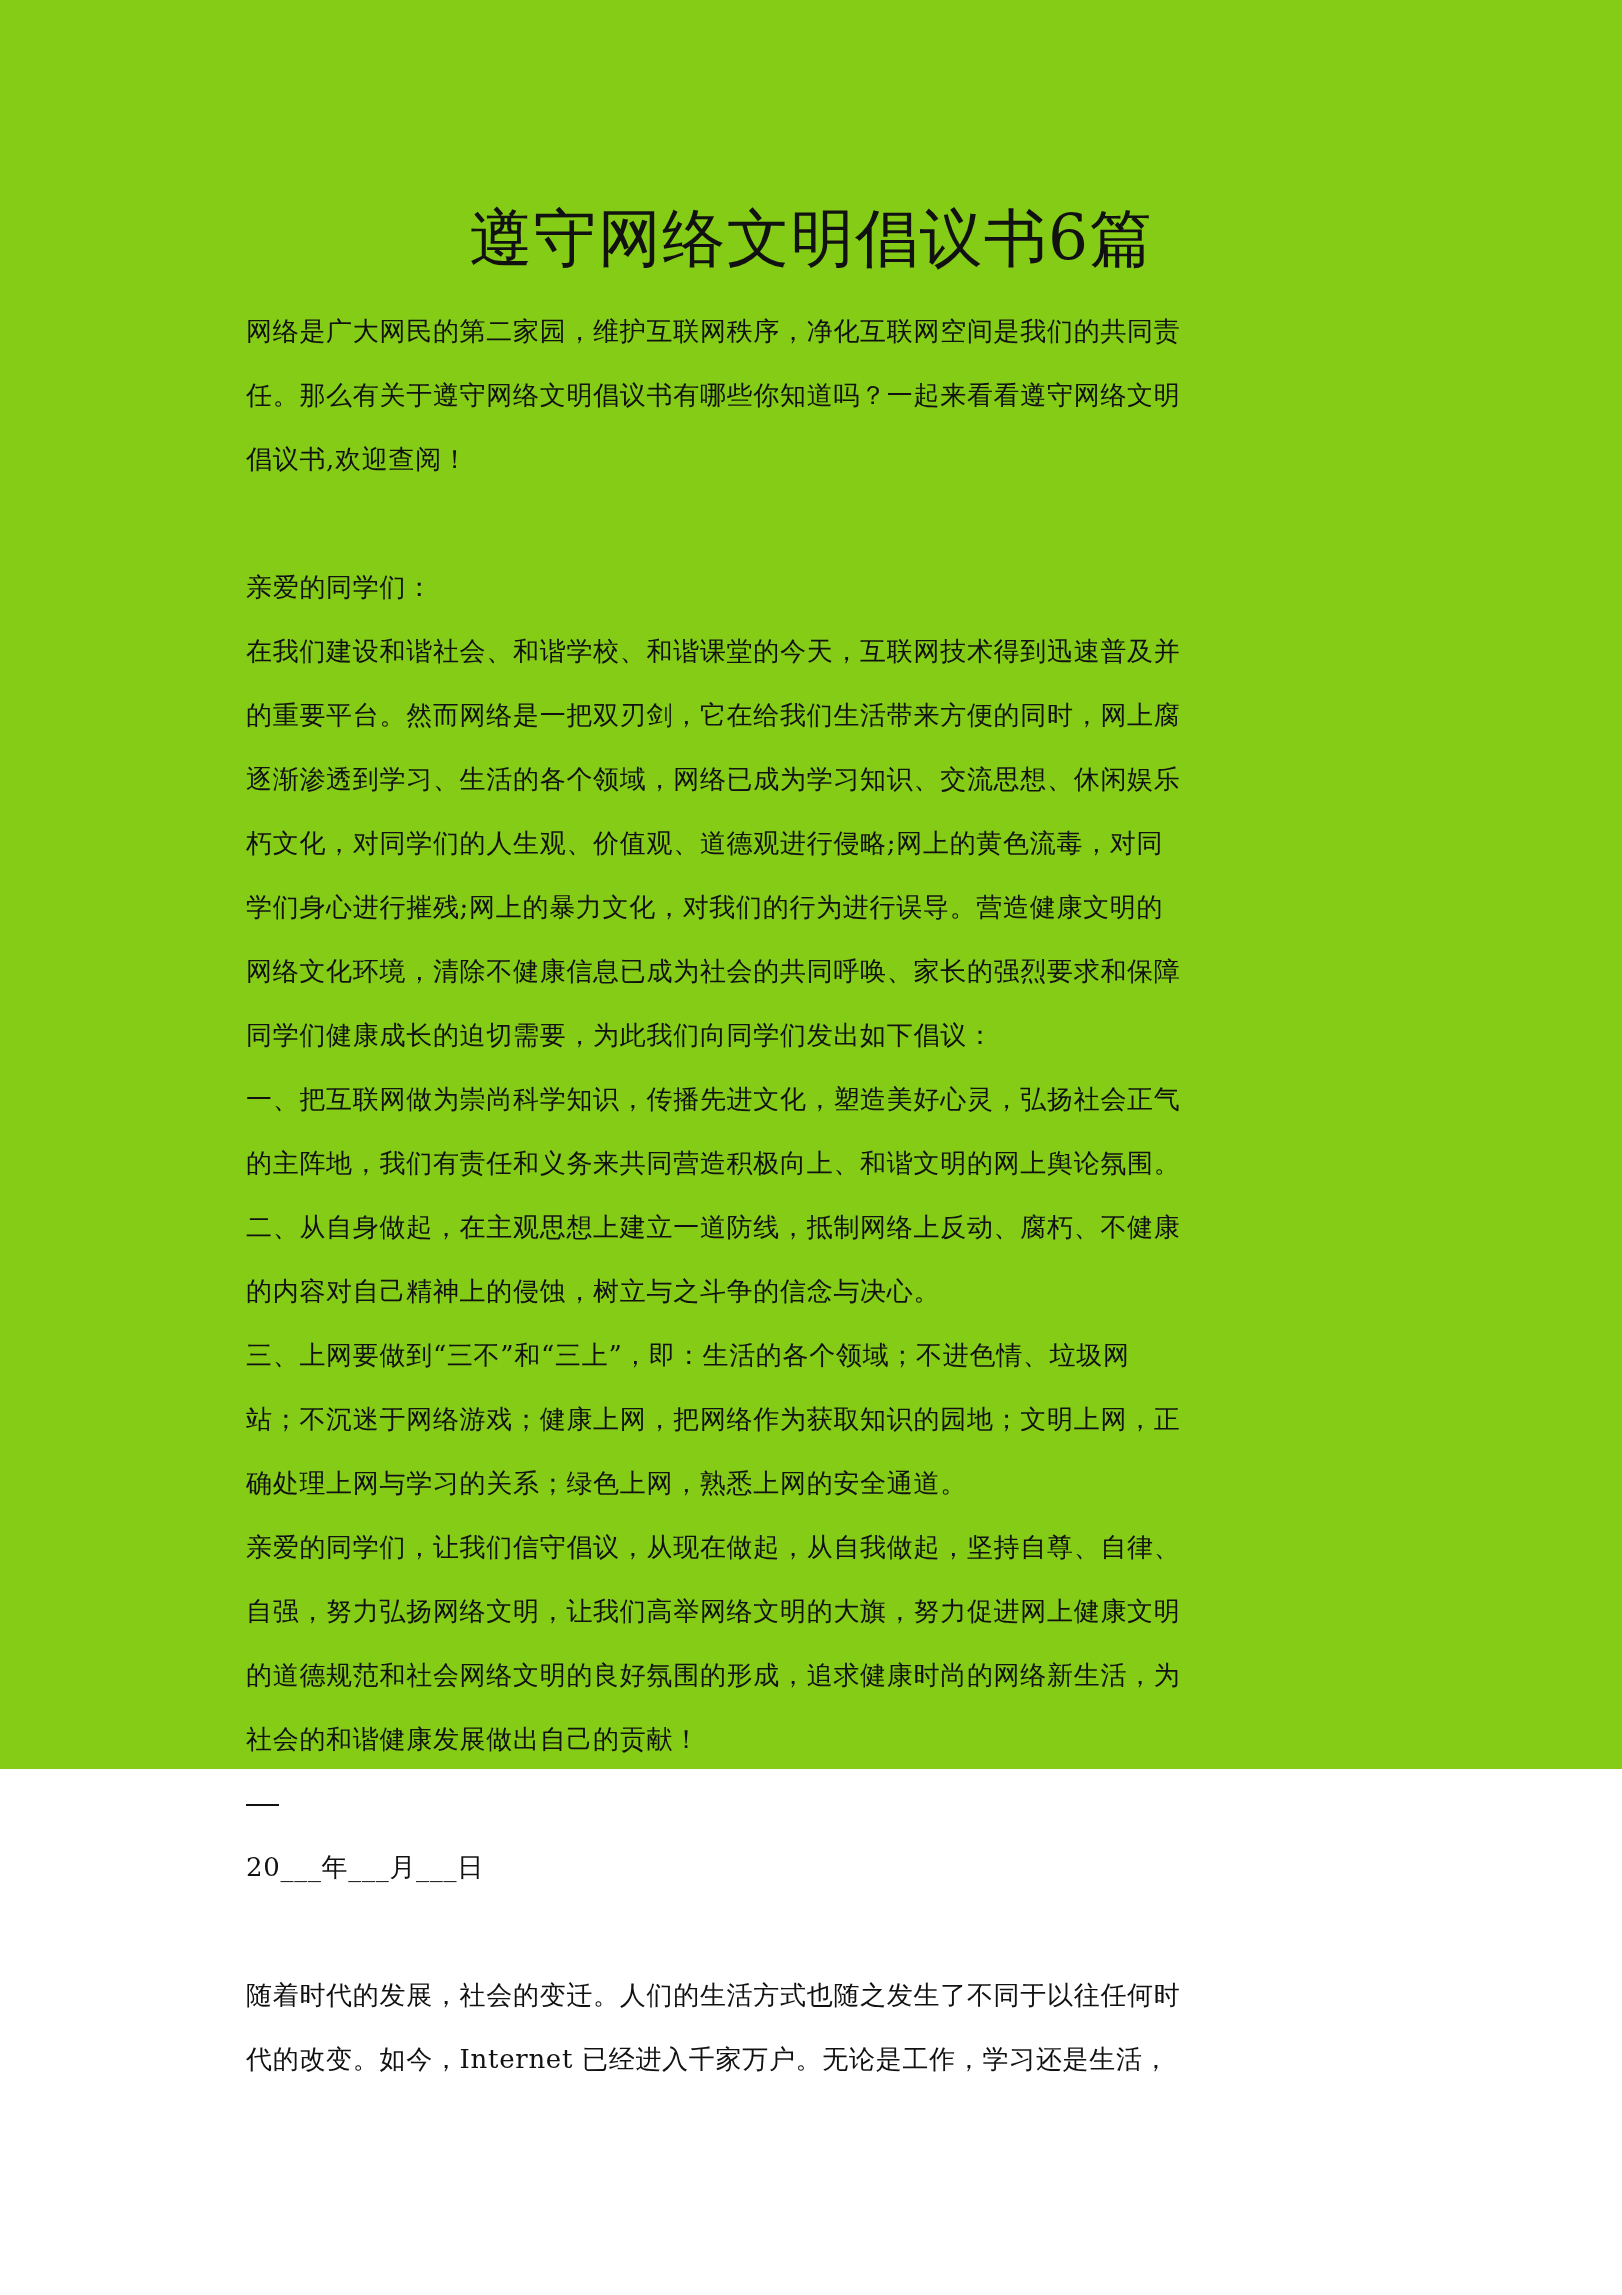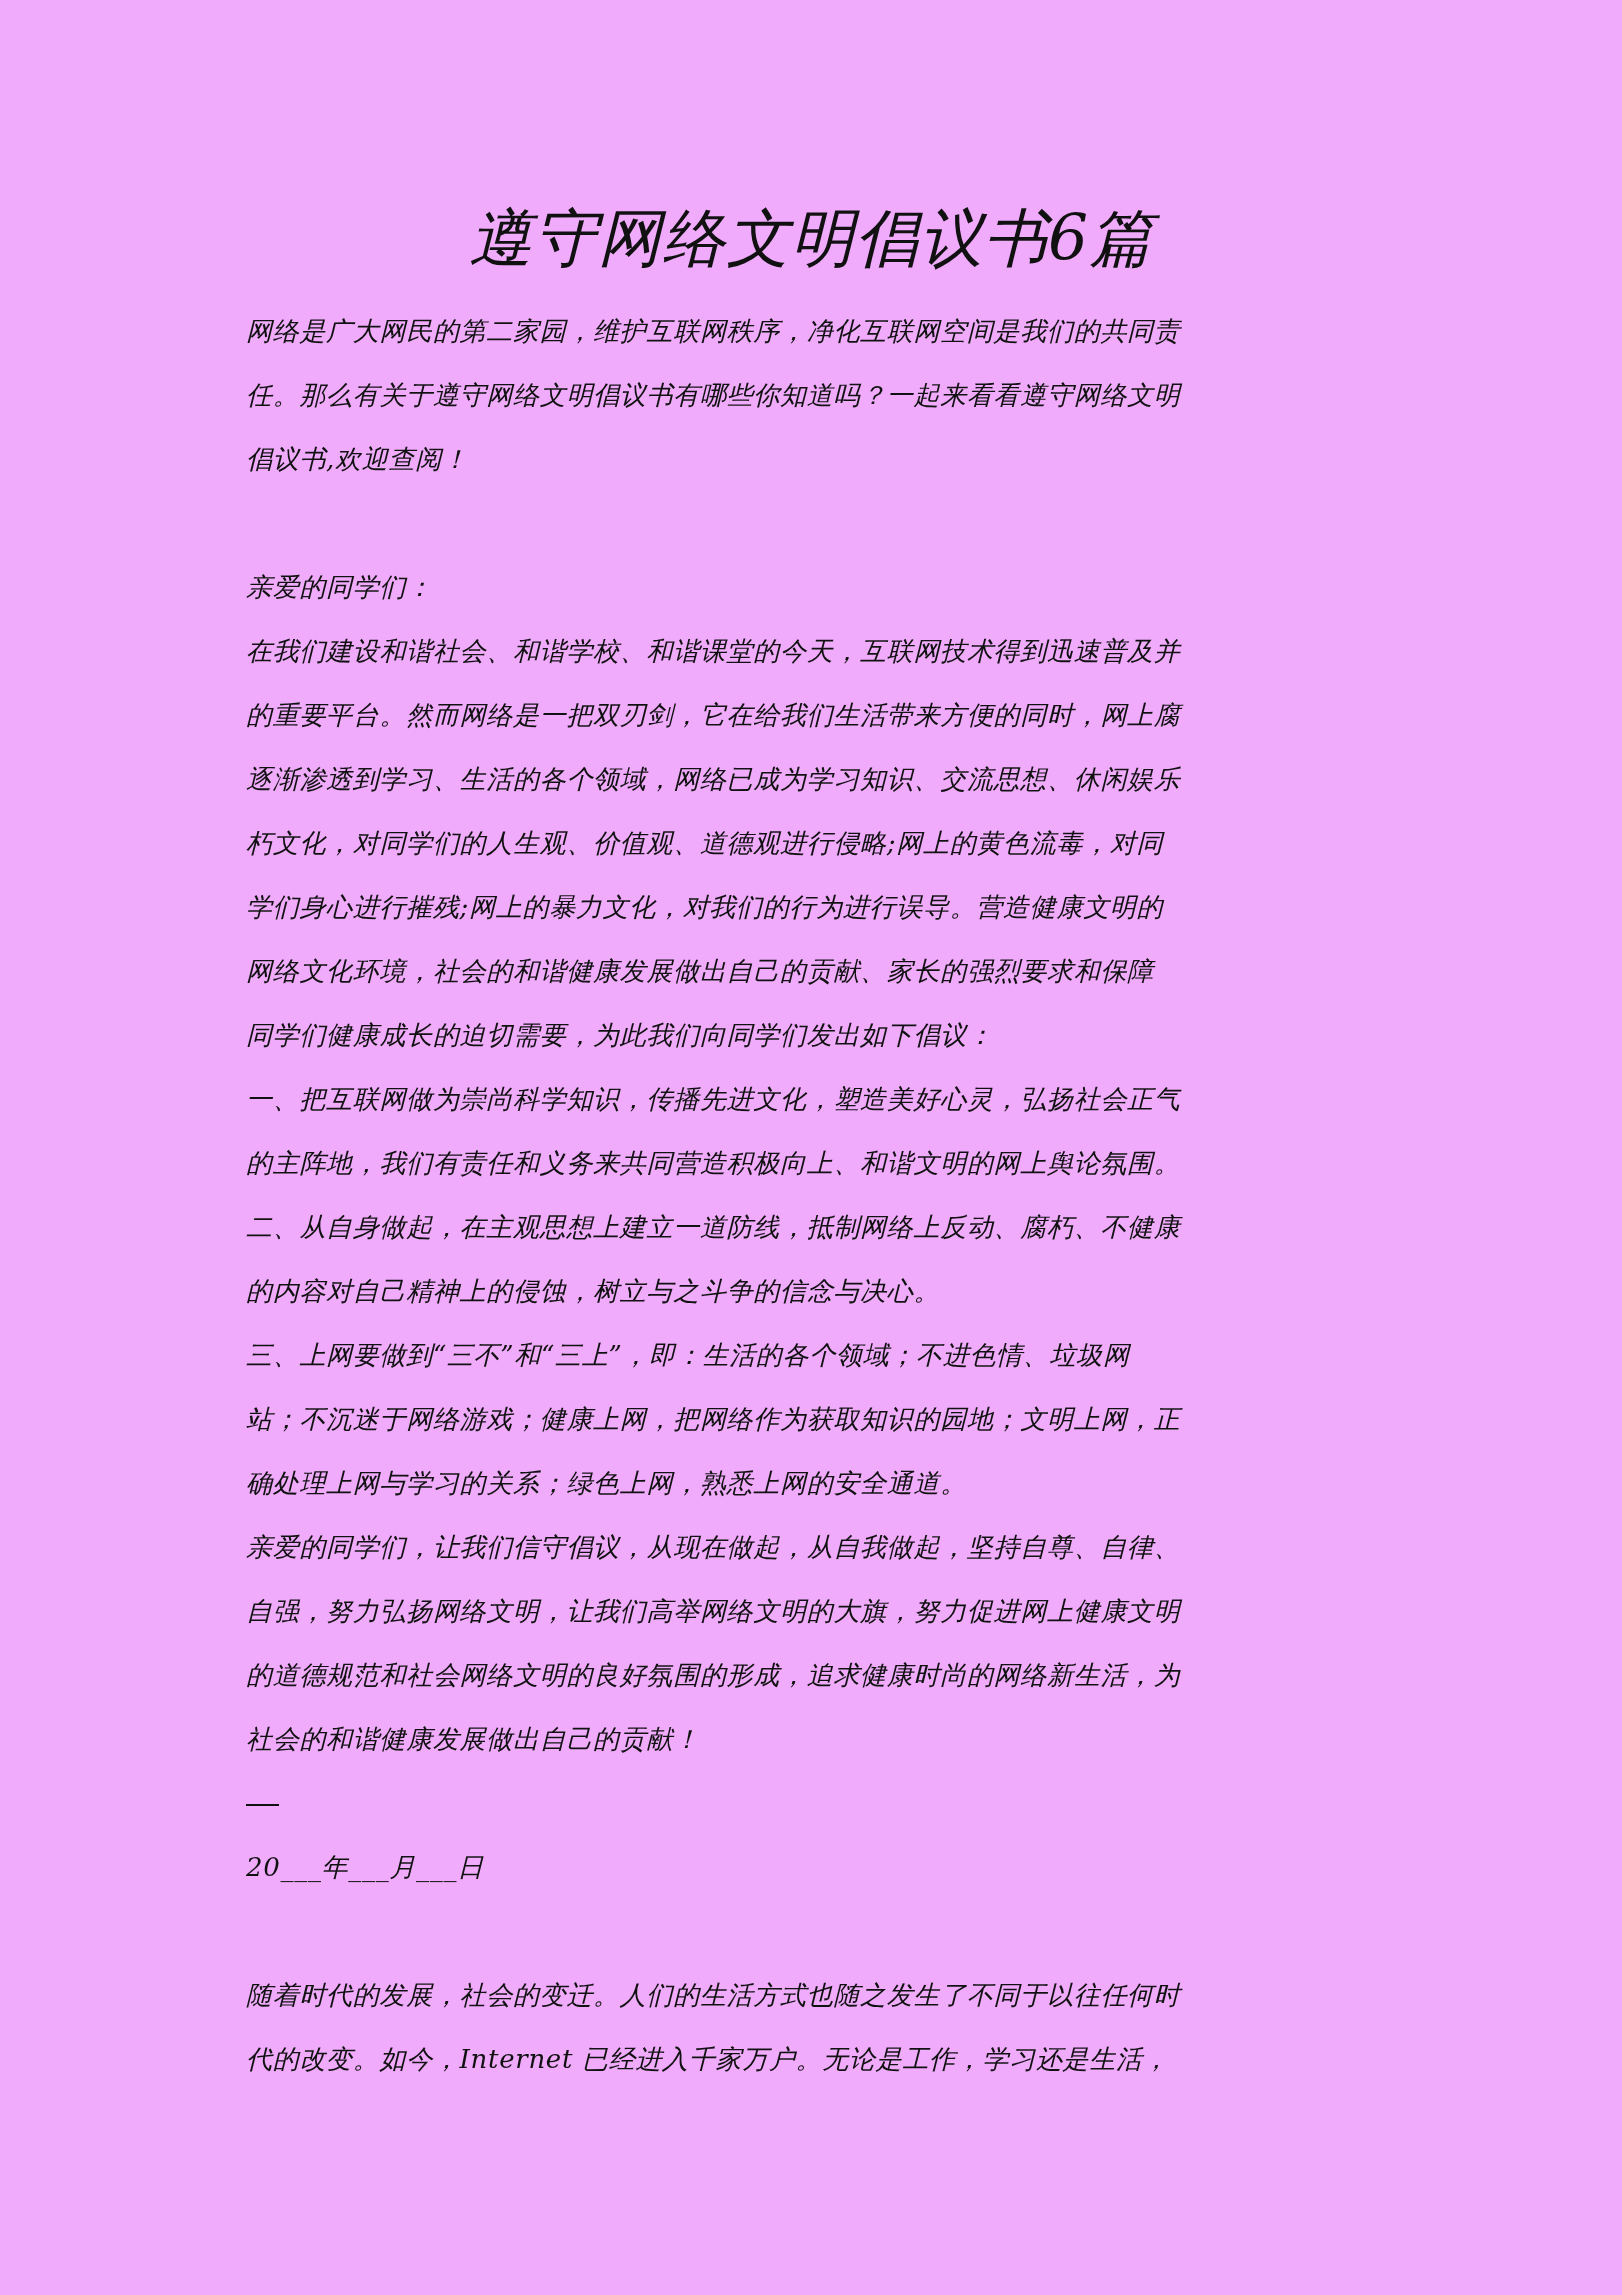--- a/index.html
+++ b/index.html
@@ -12,23 +12,22 @@
       height: 2295px;
       position: relative;
       overflow: hidden;
       font-family: "DejaVu Serif", "Liberation Serif", serif;
       color: #111111;
     }
     .page {
       position: absolute;
       left: 0; top: 0;
       width: 1623px;
-      height: 2295px;
-      background: #f0abfc;
-      font-style: italic;
+      height: 1769px;
+      background: #84cc16;
     }
     .title {
       position: absolute;
       left: 0;
       width: 1623px;
       top: 196px;
       text-align: center;
       font-size: 63px;
       line-height: 85px;
       font-weight: normal;
@@ -78,21 +77,21 @@
 
     <div>
       <span class="line">亲爱的同学们：</span>
 
       <div>
         <span class="line">在我们建设和谐社会、和谐学校、和谐课堂的今天，互联网技术得到迅速普及并</span>
         <span class="line">的重要平台。然而网络是一把双刃剑，它在给我们生活带来方便的同时，网上腐</span>
         <span class="line">逐渐渗透到学习、生活的各个领域，网络已成为学习知识、交流思想、休闲娱乐</span>
         <span class="line">朽文化，对同学们的人生观、价值观、道德观进行侵略;网上的黄色流毒，对同</span>
         <span class="line">学们身心进行摧残;网上的暴力文化，对我们的行为进行误导。营造健康文明的</span>
-        <span class="line">网络文化环境，社会的和谐健康发展做出自己的贡献、家长的强烈要求和保障</span>
+        <span class="line">网络文化环境，清除不健康信息已成为社会的共同呼唤、家长的强烈要求和保障</span>
         <span class="line">同学们健康成长的迫切需要，为此我们向同学们发出如下倡议：</span>
       </div>
 
       <div>
         <span class="line">一、把互联网做为崇尚科学知识，传播先进文化，塑造美好心灵，弘扬社会正气</span>
         <span class="line">的主阵地，我们有责任和义务来共同营造积极向上、和谐文明的网上舆论氛围。</span>
       </div>
 
       <div>
         <span class="line">二、从自身做起，在主观思想上建立一道防线，抵制网络上反动、腐朽、不健康</span>

